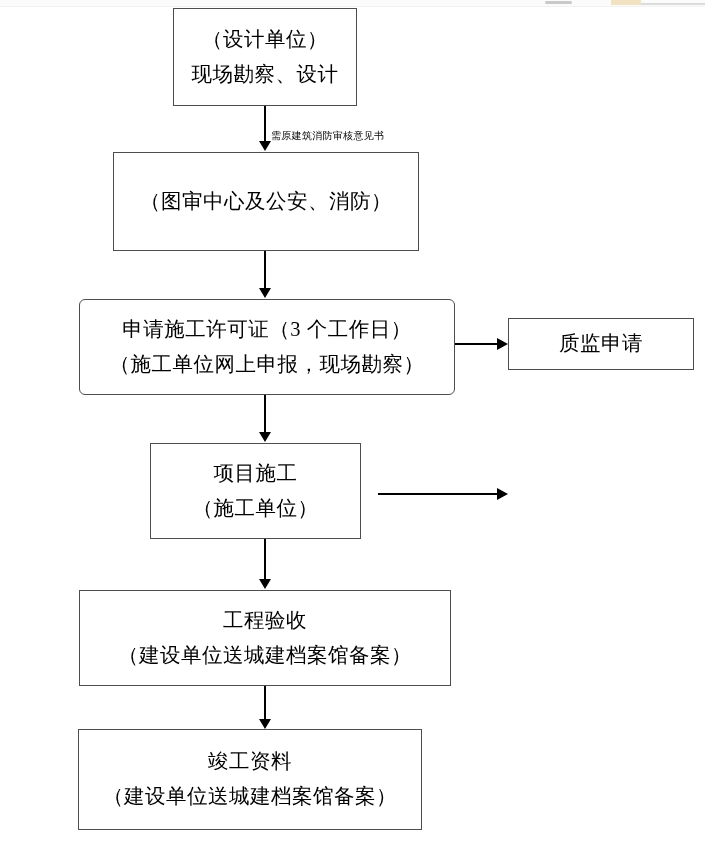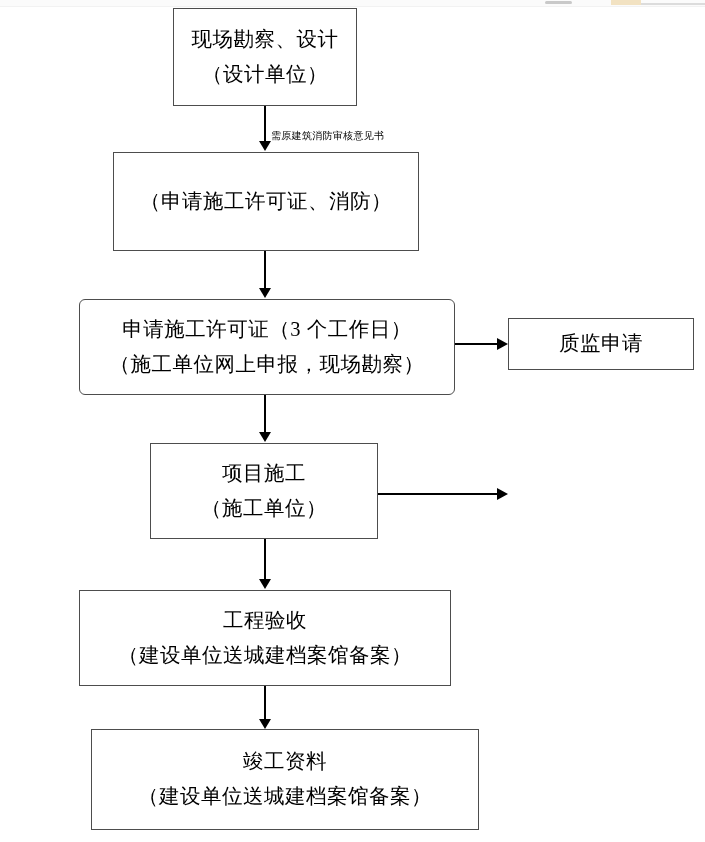--- a/index.html
+++ b/index.html
@@ -121,68 +121,68 @@
 
 <div id="canvas">
 
   <div class="chrome-strip">
     <div class="chrome-pill"></div>
     <div class="chrome-tan"></div>
     <div class="chrome-grey"></div>
   </div>
 
   <div class="node fs20" style="left:173px; top:8px; width:184px; height:98px;">
+    <span class="line">（设计单位）</span>
     <span class="line">现场勘察、设计</span>
-    <span class="line">（设计单位）</span>
   </div>
 
   <div class="vline" style="left:264px; top:106px; width:2px; height:36px;"></div>
   <div class="arrow-down" style="left:259px; top:141px;"></div>
   <div class="edge-label" style="left:271px; top:131px;">需原建筑消防审核意见书</div>
 
   <div class="node fs20" style="left:113px; top:152px; width:306px; height:99px;">
-    <span class="line">（申请施工许可证、消防）</span>
+    <span class="line">（图审中心及公安、消防）</span>
   </div>
 
   <div class="vline" style="left:264px; top:251px; width:2px; height:38px;"></div>
   <div class="arrow-down" style="left:259px; top:288px;"></div>
 
   <div class="node fs20" style="left:79px; top:299px; width:376px; height:96px;border-radius:6px;">
     <span class="line">申请施工许可证（3 个工作日）</span>
     <span class="line">（施工单位网上申报，现场勘察）</span>
   </div>
 
   <div class="hline" style="left:455px; top:343px; width:47px; height:2px;"></div>
   <div class="arrow-right" style="left:497px; top:338px;"></div>
 
   <div class="node fs20" style="left:508px; top:318px; width:186px; height:52px;">
     <span class="line">质监申请</span>
   </div>
 
   <div class="vline" style="left:264px; top:395px; width:2px; height:38px;"></div>
   <div class="arrow-down" style="left:259px; top:432px;"></div>
 
-  <div class="node fs20" style="left:150px; top:443px; width:228px; height:96px;">
+  <div class="node fs20" style="left:150px; top:443px; width:211px; height:96px;">
     <span class="line">项目施工</span>
     <span class="line">（施工单位）</span>
   </div>
 
   <div class="hline" style="left:378px; top:493px; width:124px; height:2px;"></div>
   <div class="arrow-right" style="left:497px; top:488px;"></div>
 
 
   <div class="vline" style="left:264px; top:539px; width:2px; height:41px;"></div>
   <div class="arrow-down" style="left:259px; top:579px;"></div>
 
   <div class="node fs20" style="left:79px; top:590px; width:372px; height:96px;">
     <span class="line">工程验收</span>
     <span class="line">（建设单位送城建档案馆备案）</span>
   </div>
 
   <div class="vline" style="left:264px; top:686px; width:2px; height:35px;"></div>
   <div class="arrow-down" style="left:259px; top:719px;"></div>
 
-  <div class="node fs20" style="left:91px; top:729px; width:388px; height:101px;">
+  <div class="node fs20" style="left:78px; top:729px; width:344px; height:101px;">
     <span class="line">竣工资料</span>
     <span class="line">（建设单位送城建档案馆备案）</span>
   </div>
 
 </div>
 
 </body></html>

